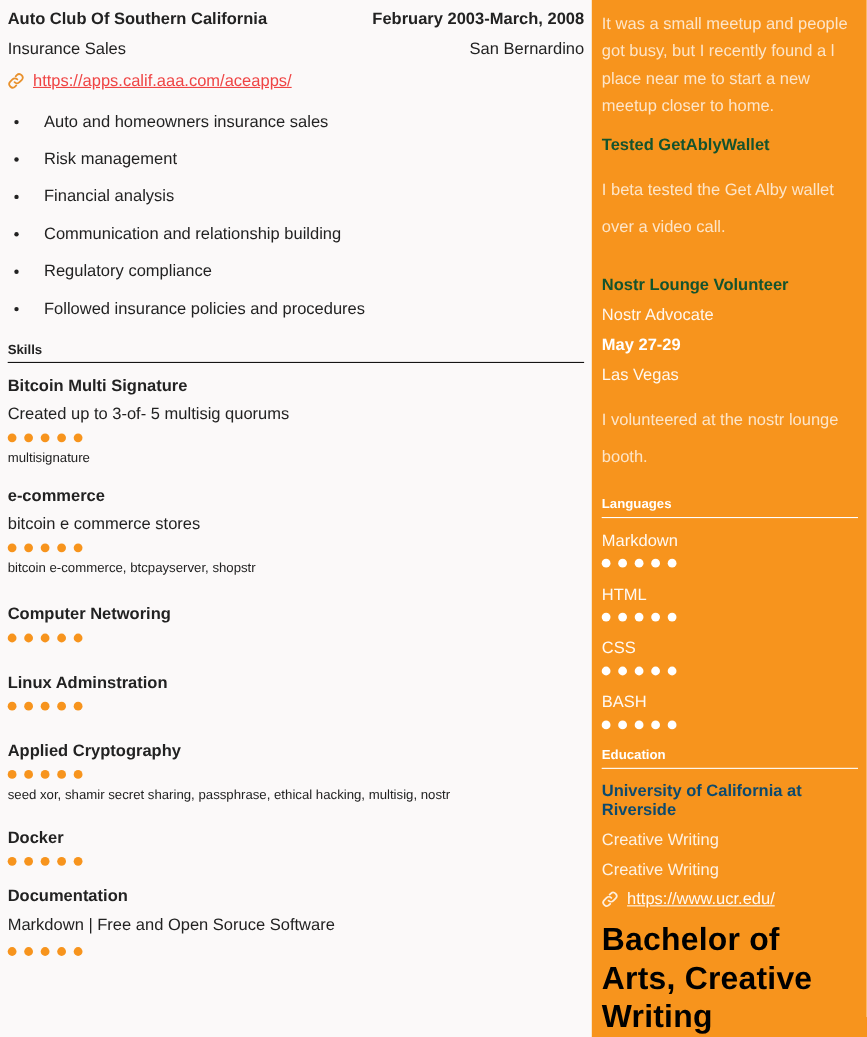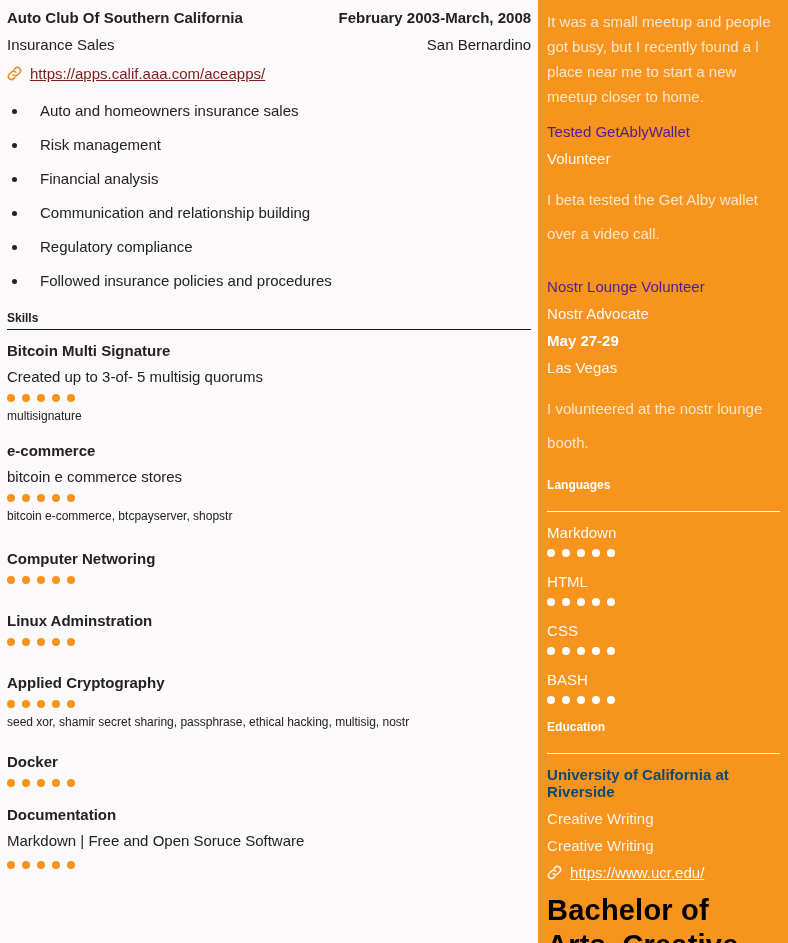--- a/index.html
+++ b/index.html
@@ -35,21 +35,21 @@
     margin-top: 10px;
   }
   .job-role, .job-location { font-size: 15px; }
   .link-row {
     display: flex;
     align-items: center;
     gap: 8px;
     margin-top: 12px;
   }
   .link-row a {
-    color: #7f1d1d;
+    color: #ef4444;
     text-decoration: underline;
     font-size: 15px;
   }
   .link-icon svg { display: block; }
   ul.job-bullets {
     margin: 20px 0 0 21px;
     list-style: disc;
   }
   ul.job-bullets li {
     padding-left: 12px;
@@ -83,35 +83,35 @@
     padding: 9px 8px 8px 9px;
     color: #fff;
   }
   .sb-para {
     color: rgba(255,255,255,0.76);
     font-size: 15px;
     line-height: 25px;
     margin-bottom: 14px;
   }
   .sb-entry { margin-bottom: 12px; }
-  .sb-title { font-weight: 400; font-size: 15px; color: #4c1d95; margin-bottom: 10px; }
+  .sb-title { font-weight: 700; font-size: 15px; color: #14532d; margin-bottom: 10px; }
   .sb-sub { font-size: 15px; color: rgba(255,255,255,0.93); margin-bottom: 10px; }
   .sb-date { font-weight: 700; font-size: 15px; color: #fff; margin-bottom: 10px; }
   .sb-desc {
     color: rgba(255,255,255,0.76);
     font-size: 15px;
     line-height: 34px;
     margin-top: 16px;
   }
   .sb-section-header {
     font-size: 12px;
     font-weight: 600;
     color: #fff;
     border-bottom: 1px solid #fff;
-    padding-bottom: 19px;
+    padding-bottom: 5px;
     margin-top: 18px;
     margin-bottom: 12px;
   }
   .lang-item { margin-bottom: 16px; }
   .lang-name { font-size: 15px; color: rgba(255,255,255,0.95); margin-bottom: 8px; }
   .sidebar .dot { background: #fff; }
   .edu-school { font-weight: 700; font-size: 15px; color: #0c4a6e; margin-bottom: 10px; }
   .edu-program { font-size: 15px; color: rgba(255,255,255,0.88); margin-bottom: 10px; }
   .sb-link-row { display: flex; align-items: center; gap: 8px; margin-top: 3px; }
   .sb-link-row a {
@@ -250,21 +250,20 @@
     </div>
 
   </div>
 
   <div class="sidebar">
 
     <div class="sb-para">It was a small meetup and people got busy, but I recently found a l place near me to start a new meetup closer to home.</div>
 
     <div class="sb-entry">
       <div class="sb-title">Tested GetAblyWallet</div>
-      <div class="sb-sub">Volunteer</div>
       <div class="sb-desc">I beta tested the Get Alby wallet over a video call.</div>
     </div>
 
     <div class="sb-entry" style="margin-top:27px">
       <div class="sb-title">Nostr Lounge Volunteer</div>
       <div class="sb-sub">Nostr Advocate</div>
       <div class="sb-date">May 27-29</div>
       <div class="sb-sub"> Las Vegas</div>
       <div class="sb-desc">I volunteered at the nostr lounge booth.</div>
     </div>

